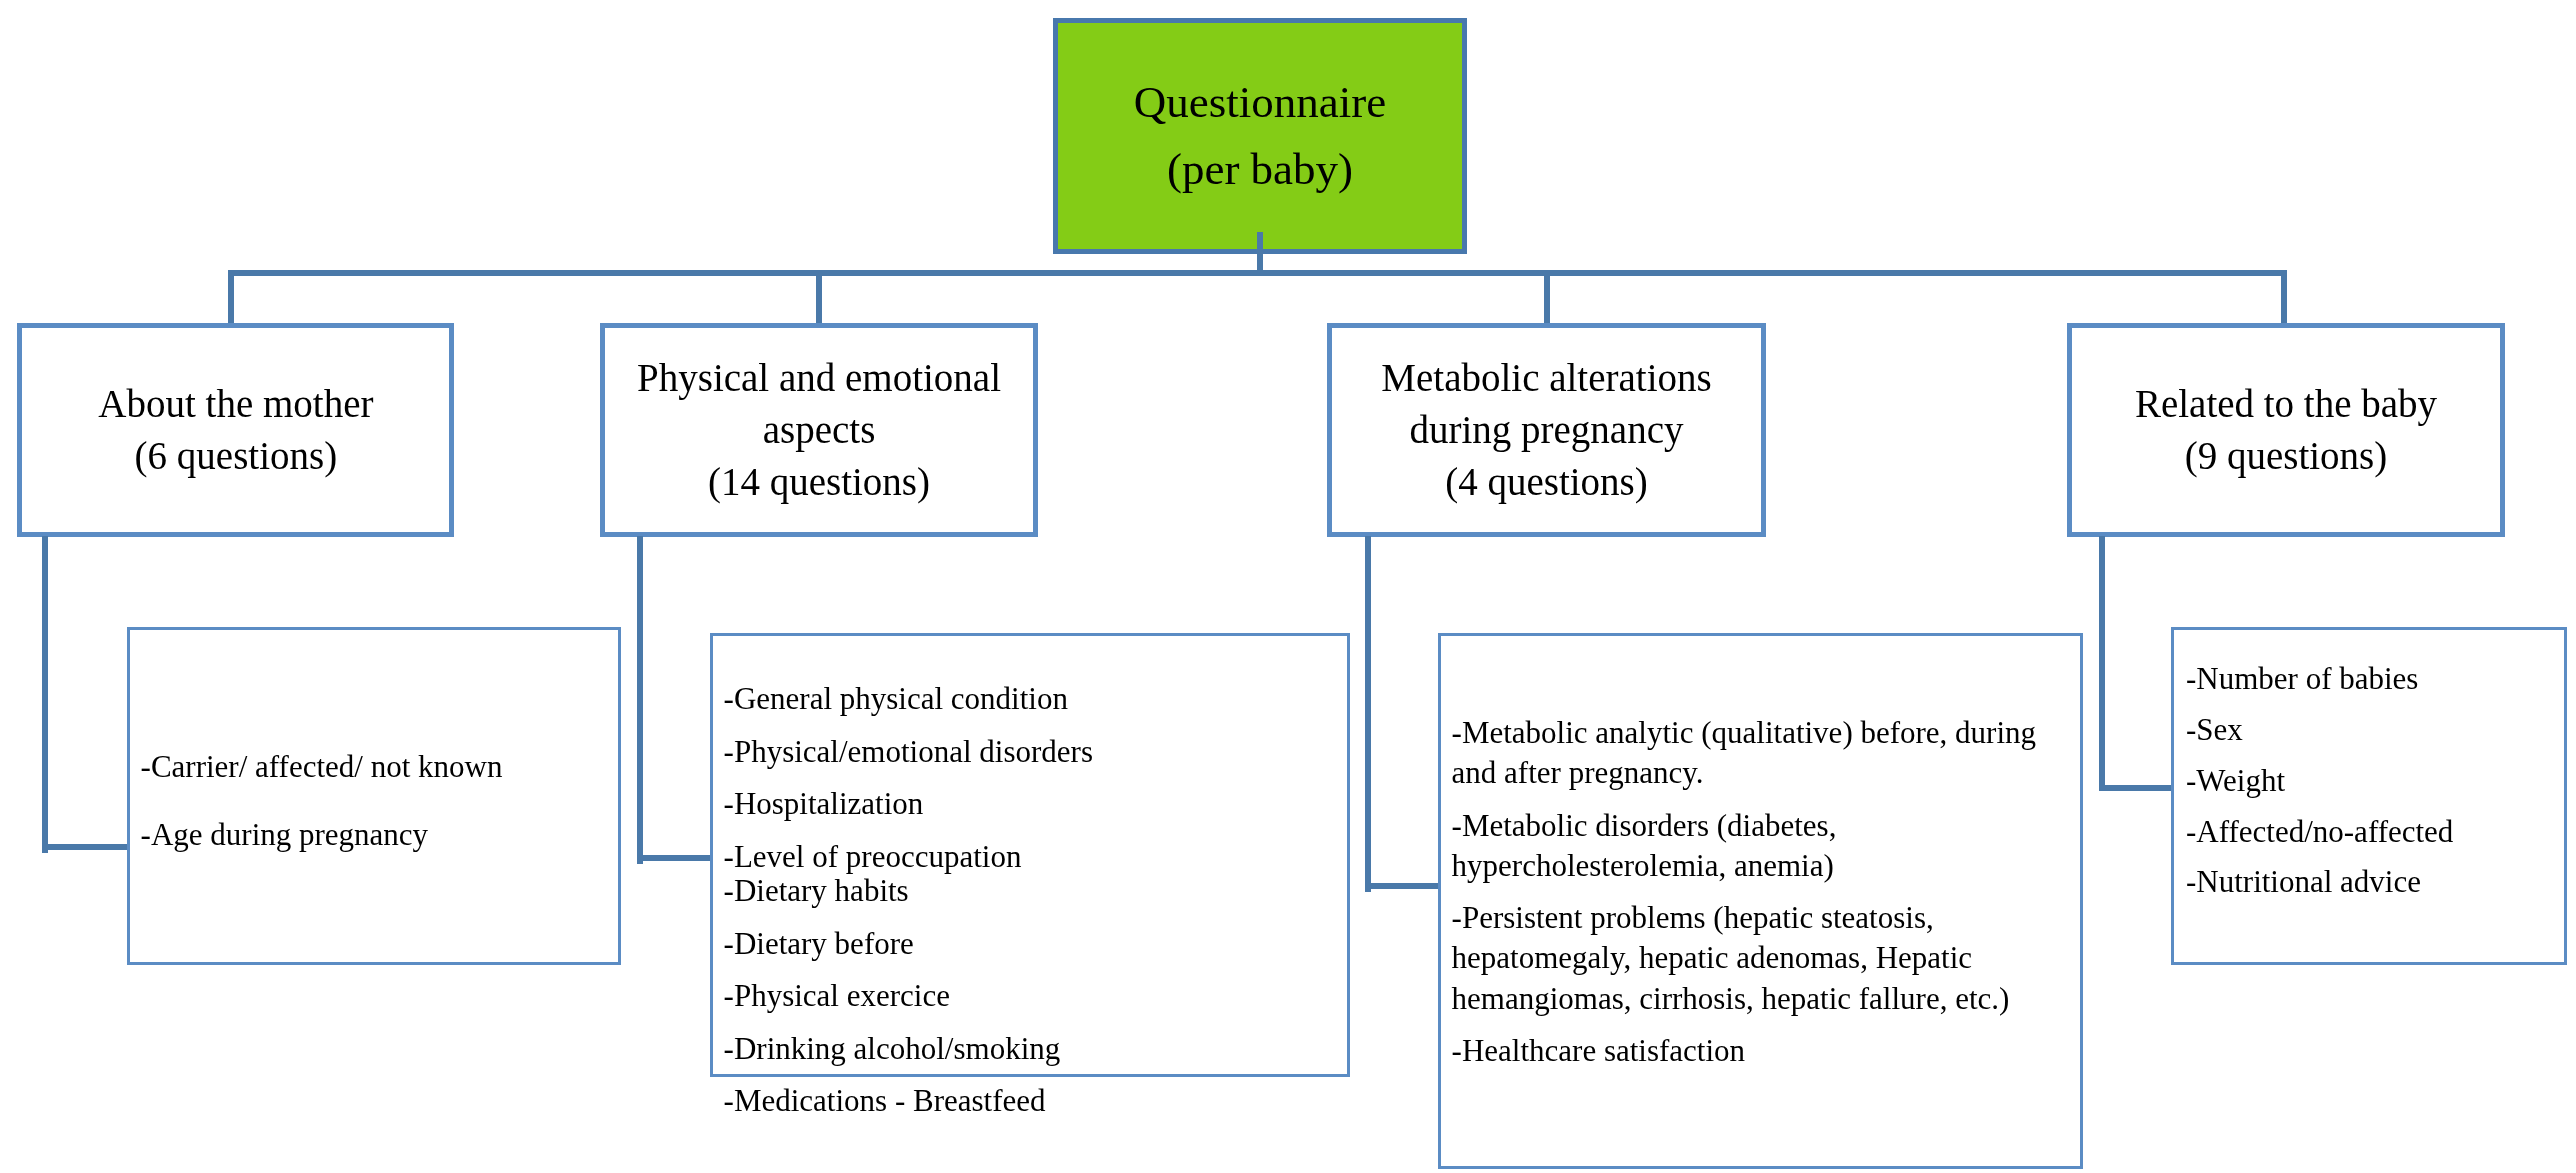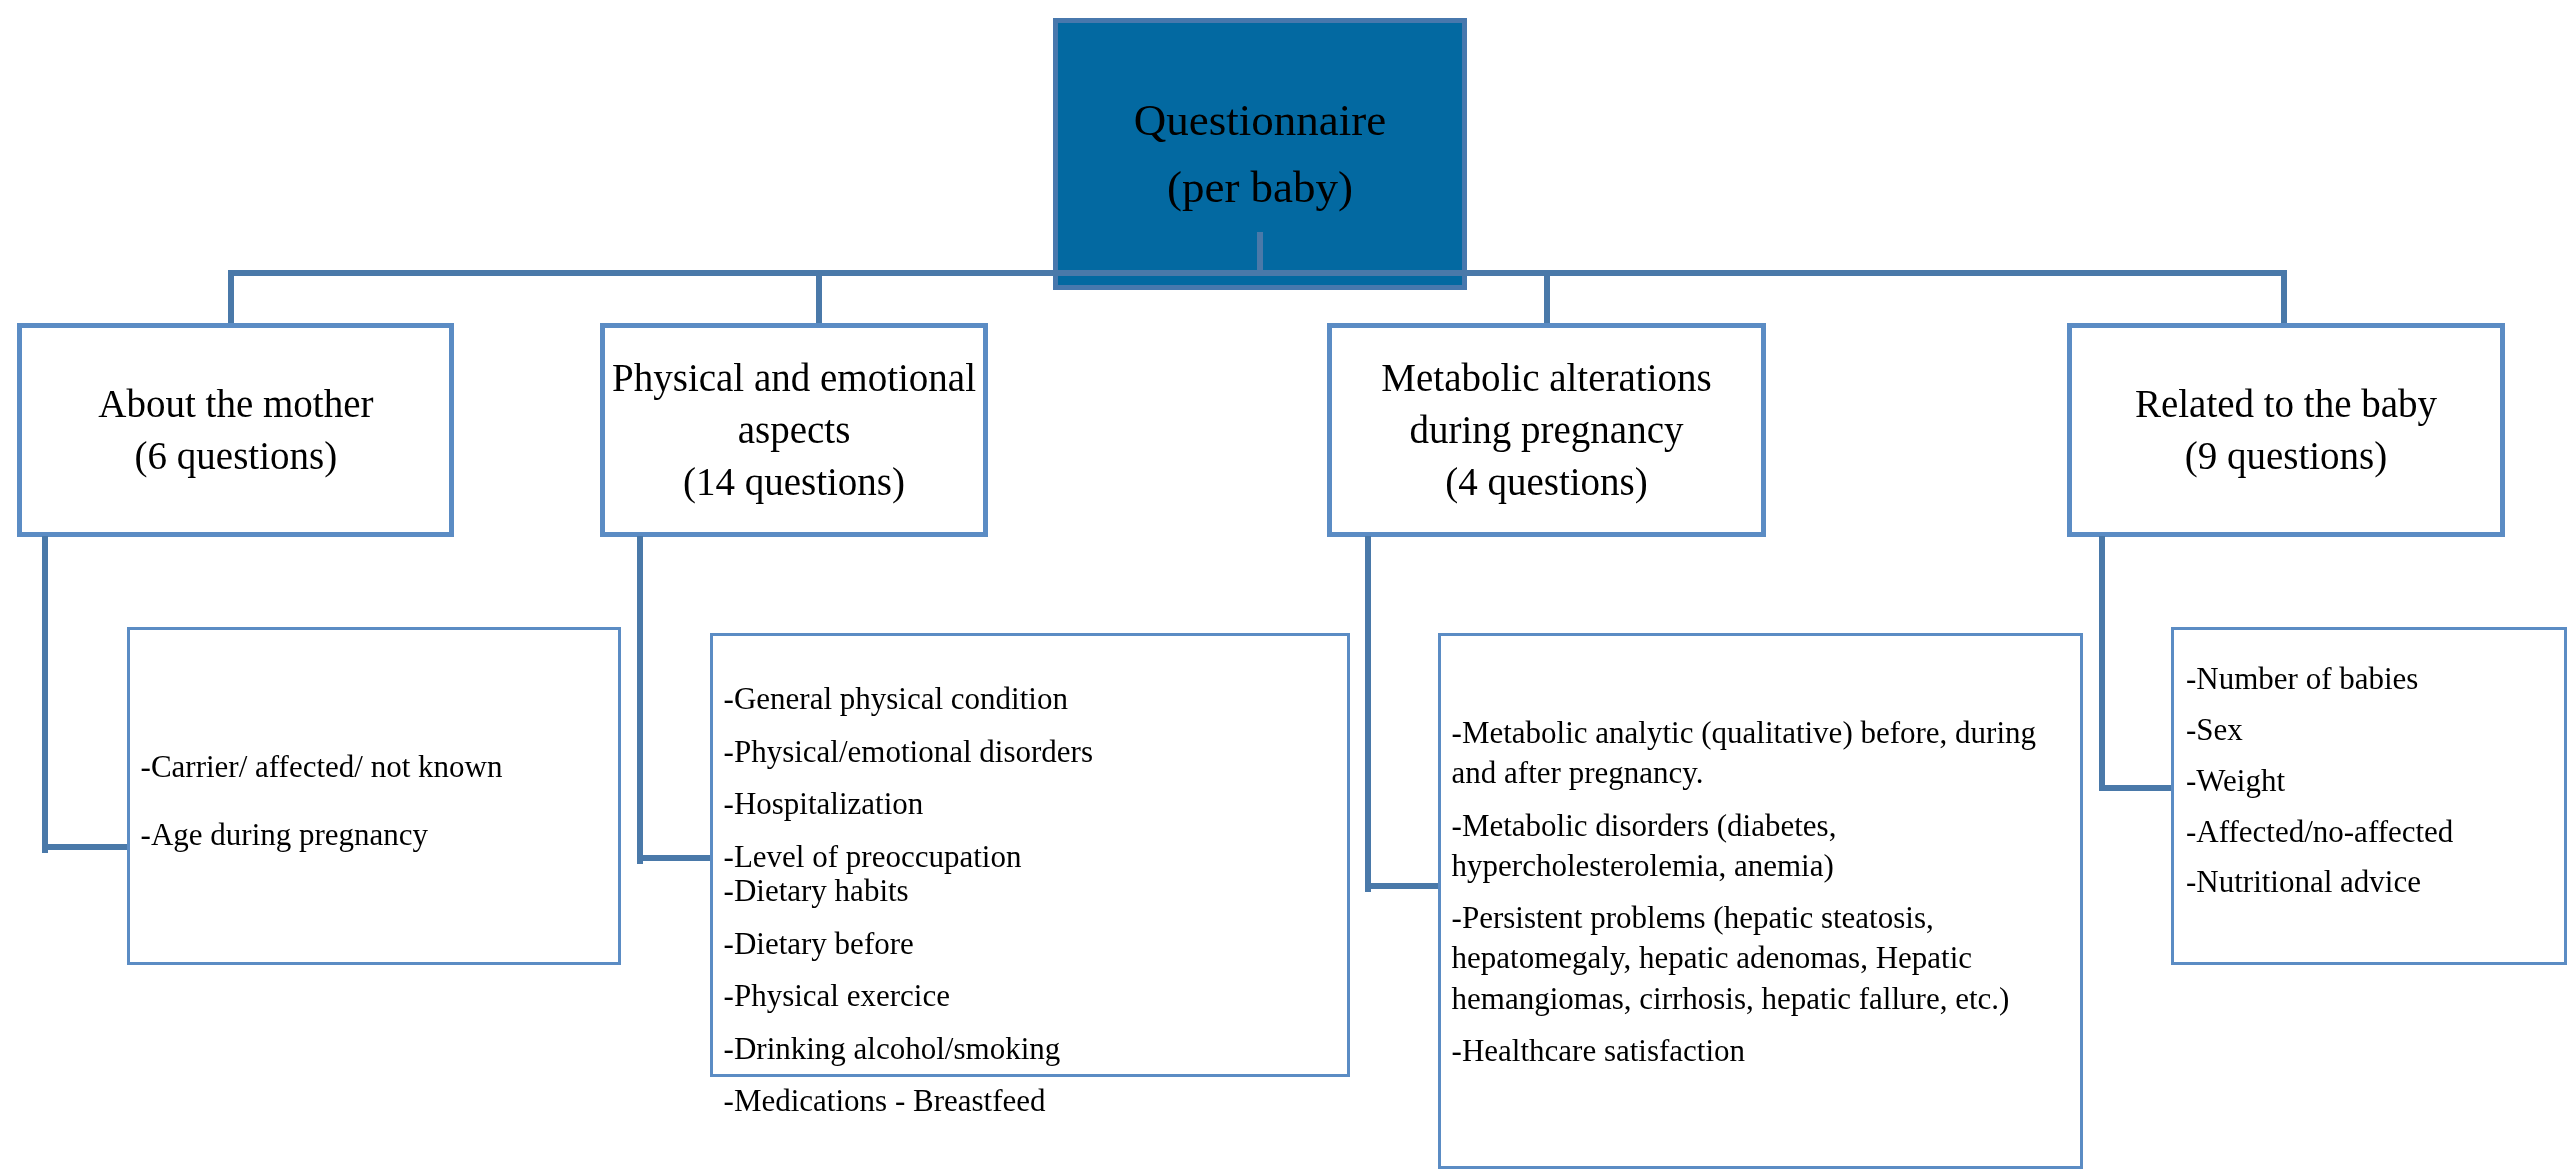--- a/index.html
+++ b/index.html
@@ -2,32 +2,32 @@
 <html style="font-size:12px"><head>
 <meta charset="utf-8">
 <style>
   html,body{margin:0;padding:0;background:#ffffff;}
   body{font-family:"Liberation Serif","DejaVu Serif",serif;color:#000;}
   #stage{position:relative;width:2576px;height:1174px;background:#ffffff;overflow:hidden;}
 
   
   .node{position:absolute;box-sizing:border-box;background:#ffffff;}
   .root-node{
-    left:1053px;top:18px;width:414px;height:272px;
-    background:#0369a1;border:5.3px solid #4878ad;
+    left:1053px;top:18px;width:414px;height:236px;
+    background:#84cc16;border:5.3px solid #4878ad;
     display:flex;flex-direction:column;align-items:center;justify-content:center;
     font-size:45px;line-height:1.5;text-align:center;
   }
   .branch-node{
     top:323px;height:214px;border:5.3px solid #5b8cc4;
     display:flex;flex-direction:column;align-items:center;justify-content:center;
     font-size:39px;line-height:1.34;text-align:center;
   }
   #branch-0{left:17.4px;width:437px;}
-  #branch-1{left:600px;width:388px;}
+  #branch-1{left:600px;width:438px;}
   #branch-2{left:1327px;width:439px;}
   #branch-3{left:2067px;width:438px;}
 
   .detail-node{border:3.8px solid #5b8cc4;font-size:31px;}
   #detail-0{left:127px;top:627px;width:494px;height:338px;padding:121px 15px 0 10.6px;}
   #detail-1{left:710px;top:633px;width:640px;height:444px;padding:47px 45px 0 10.6px;}
   #detail-2{left:1438px;top:633px;width:645px;height:536px;padding:77px 19.7px 0 10.6px;}
   #detail-3{left:2171px;top:627px;width:396px;height:338px;padding:33px 9px 0 12px;}
 
   .detail-node .item{line-height:1.06;}

